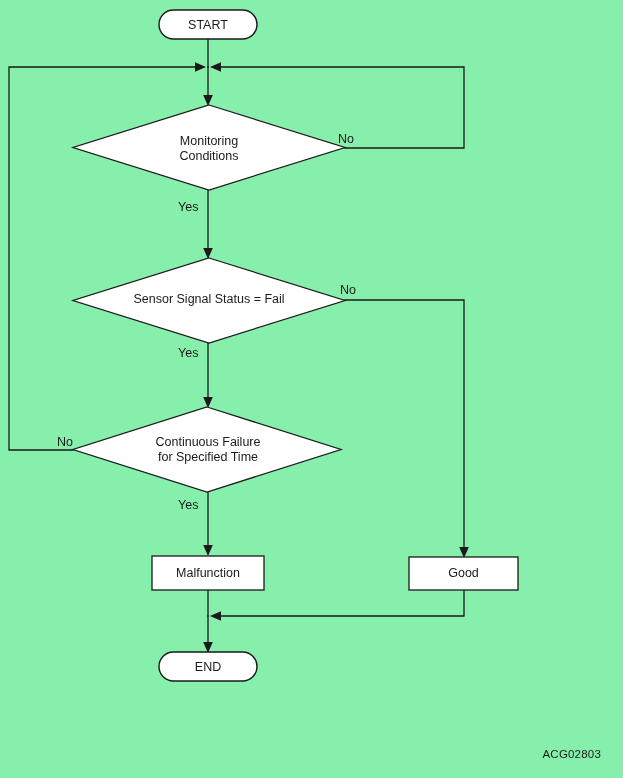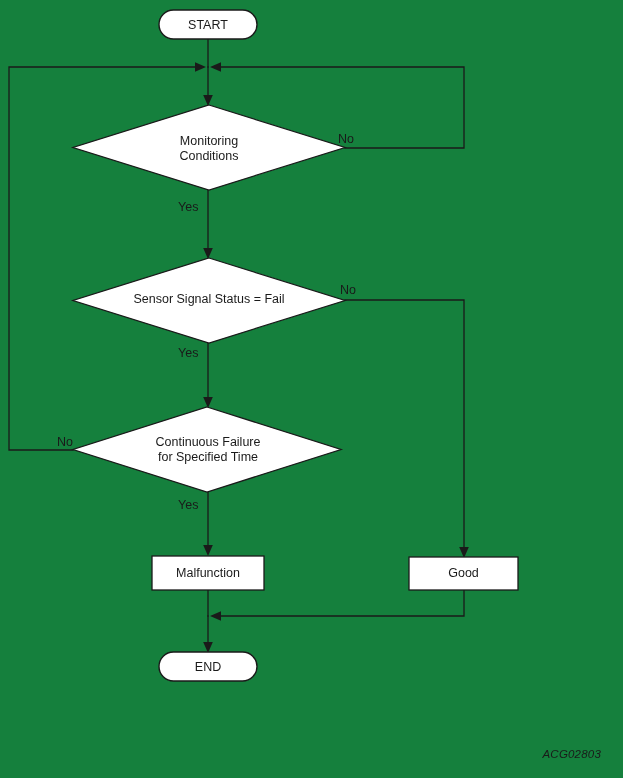--- a/index.html
+++ b/index.html
@@ -7,21 +7,21 @@
     padding: 0;
     background: #ffffff;
   }
   body {
     font-family: "Liberation Sans", sans-serif;
   }
   #canvas {
     position: relative;
     width: 623px;
     height: 778px;
-    background: #15803d;
+    background: #86efac;
     overflow: hidden;
   }
   #flow-svg {
     position: absolute;
     left: 0;
     top: 0;
     width: 623px;
     height: 778px;
   }
   .node-shape {
@@ -58,21 +58,20 @@
   }
   .figure-code {
     position: absolute;
     right: 22px;
     bottom: 18px;
     font-family: "Liberation Sans", sans-serif;
     font-size: 11.5px;
     color: #1a1a1a;
     letter-spacing: 0.2px;
     white-space: nowrap;
-    font-style: italic;
   }
 </style>
 </head>
 <body>
 
 <div id="canvas">
 
   <svg id="flow-svg" viewBox="0 0 623 778">
 
     <line class="conn-line" x1="208" y1="39" x2="208" y2="67"></line>

